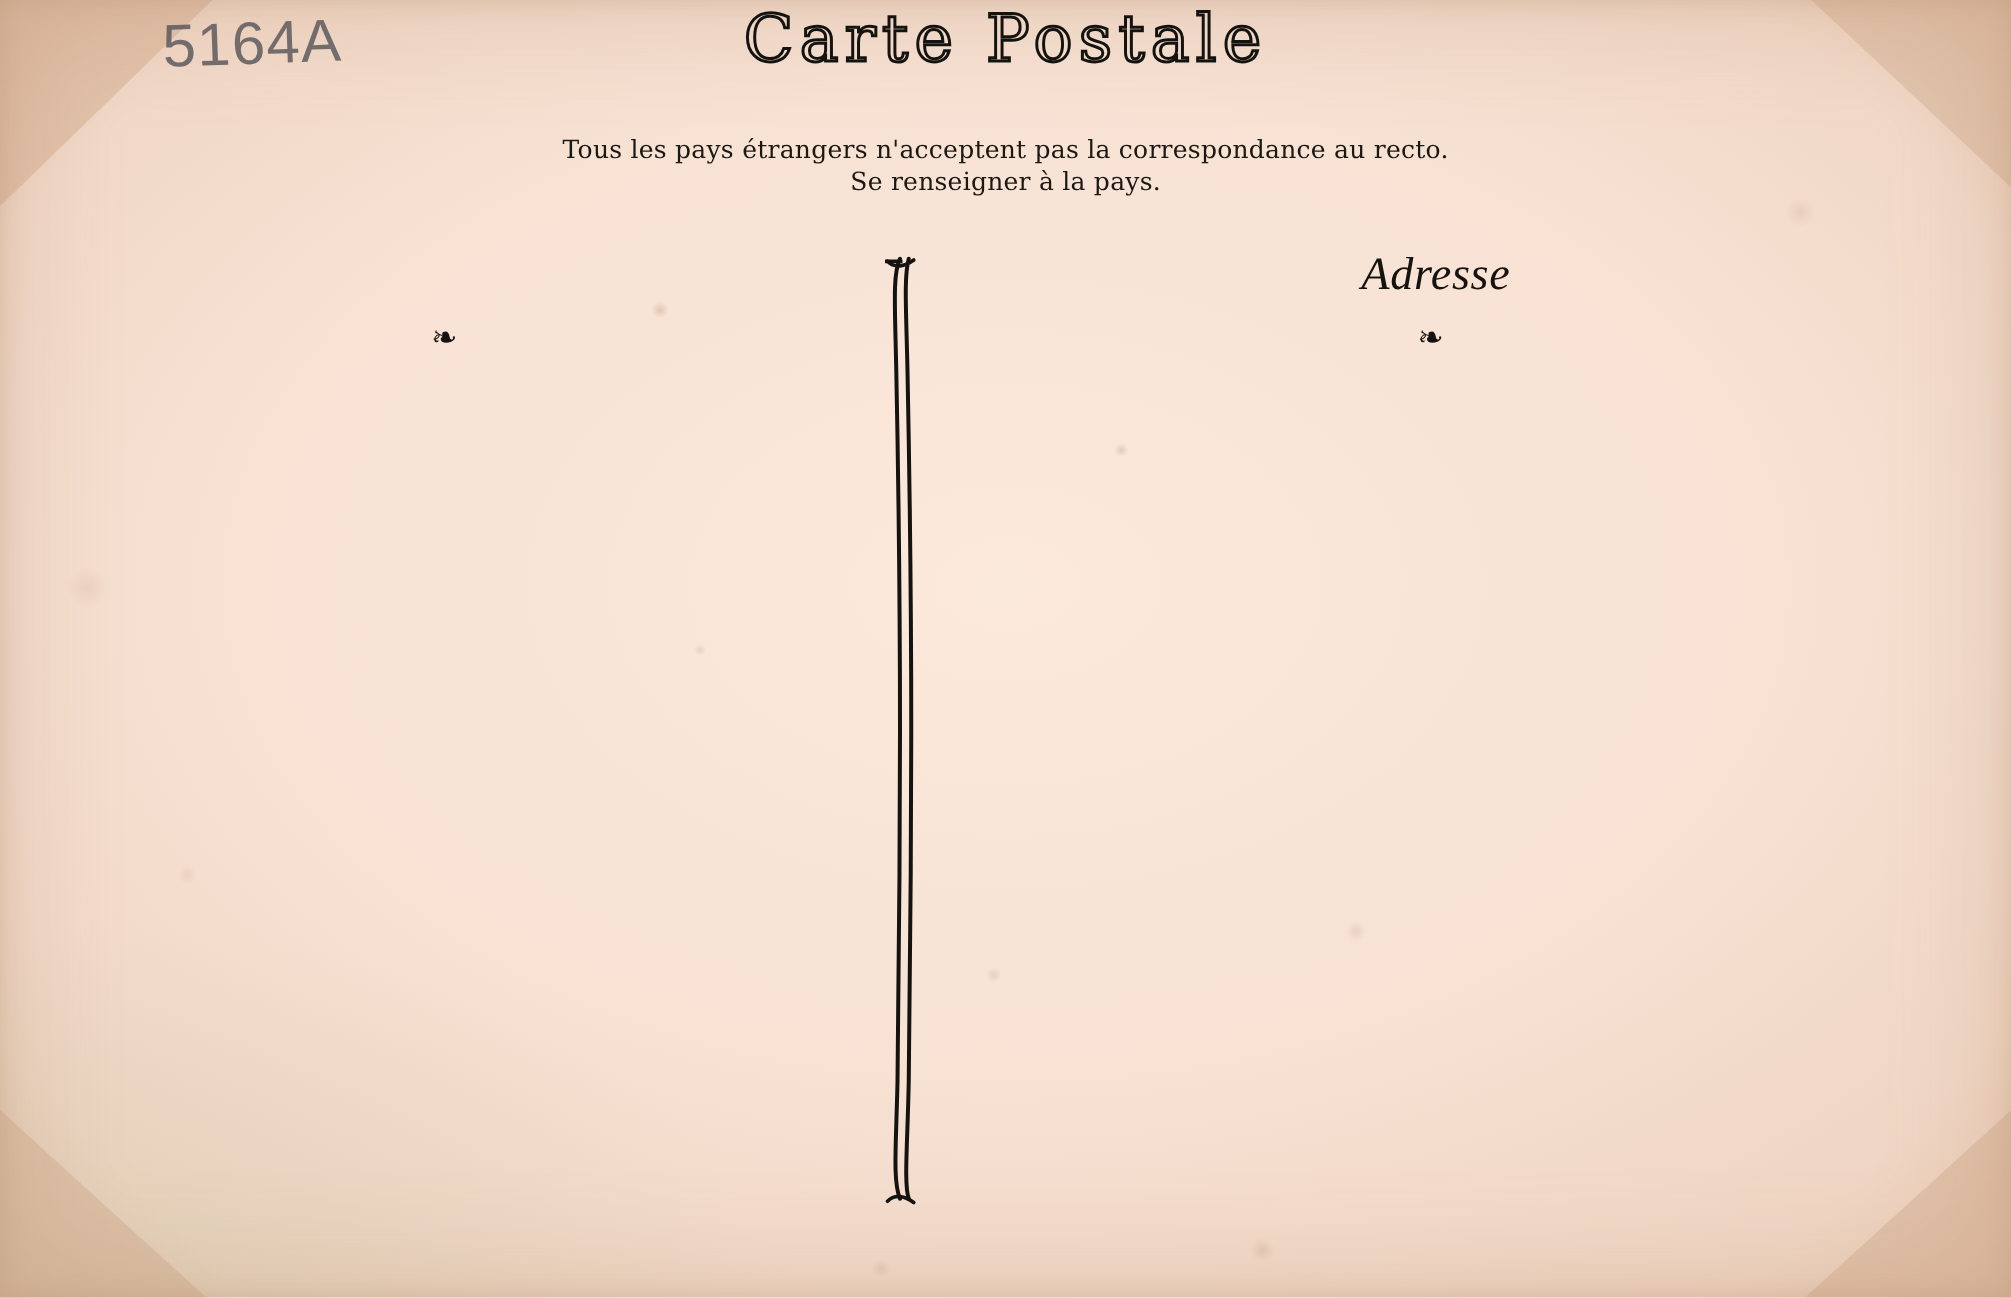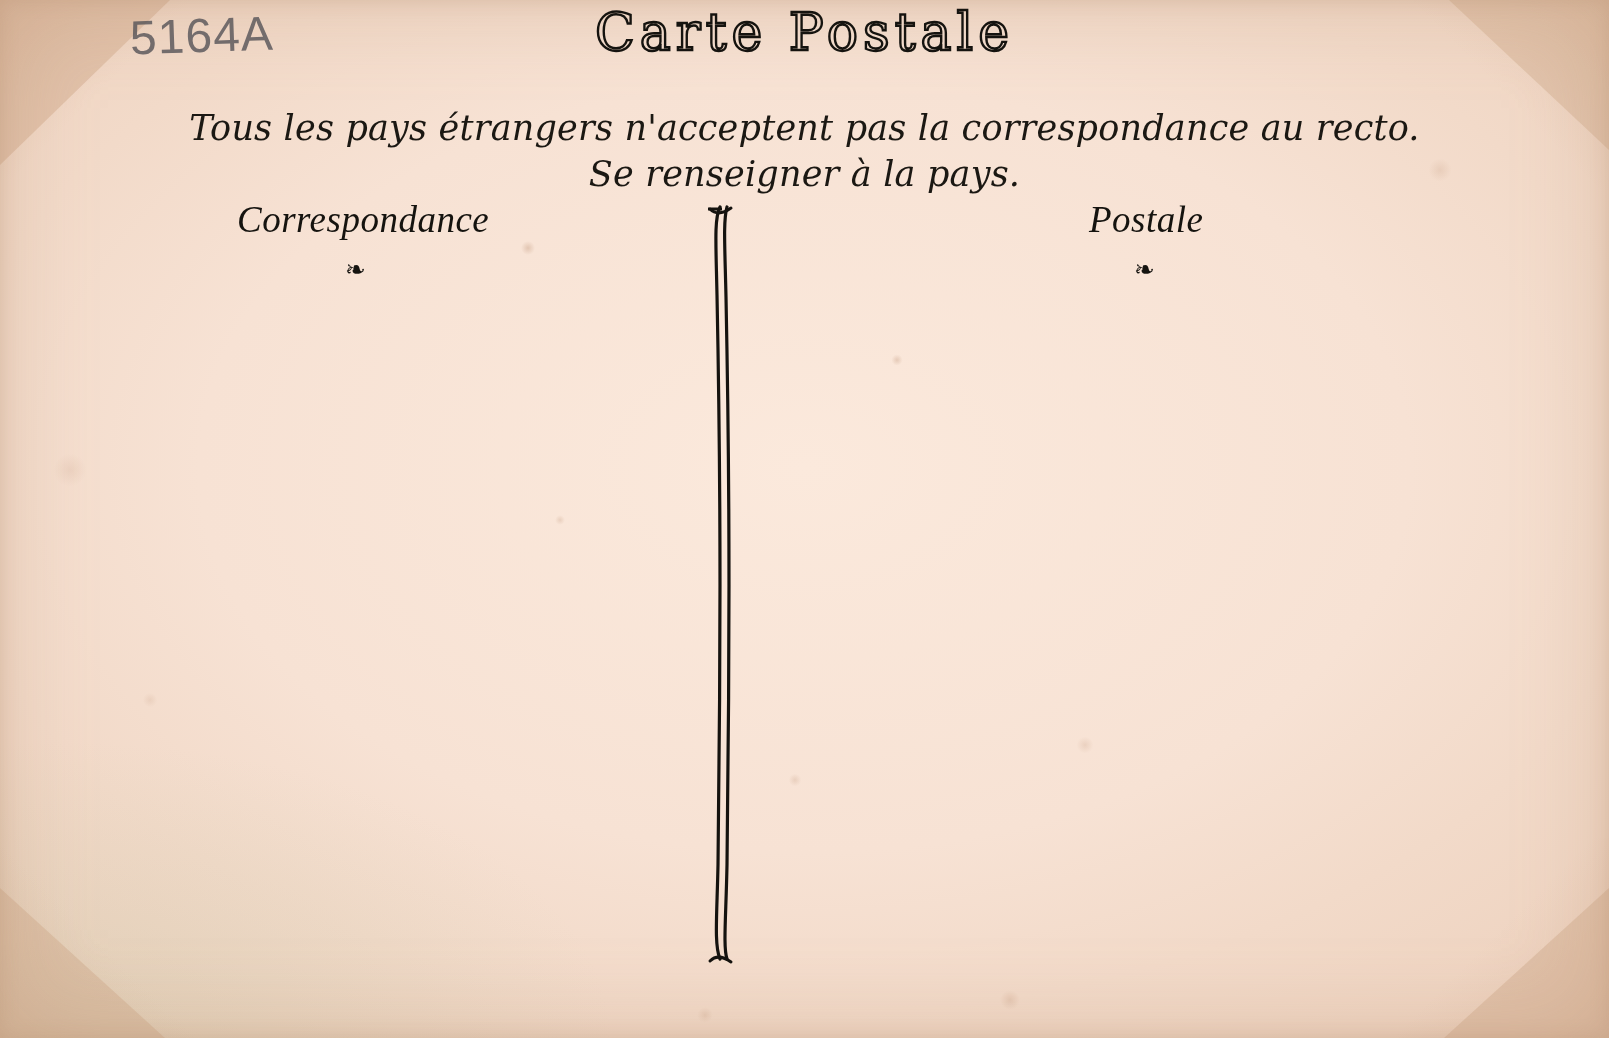--- a/index.html
+++ b/index.html
@@ -122,25 +122,24 @@
     text-shadow: 0 0 0 transparent;
   }
 
   .notice {
     position: absolute;
     top: 106px;
     left: 0;
     width: 100%;
     text-align: center;
     font-family: "DejaVu Serif", serif;
-    font-size: 35px;
+    font-size: 20px;
     color: #1b1813;
     line-height: 1.30;
     letter-spacing: 0.2px;
-    font-style: italic;
   }
   .notice .line2 { display: block; }
 
   .label-corr {
     position: absolute;
     top: 198px;
     left: 237px;
     font-family: "Liberation Serif", serif;
     font-style: italic;
     font-size: 37px;
@@ -222,22 +221,21 @@
 
   <div class="title">
     <span class="hollow">Carte Postale</span>
   </div>
 
   <div class="notice">
     <span>Tous les pays étrangers n'acceptent pas la correspondance au recto.</span>
     <span class="line2">Se renseigner à la pays.</span>
   </div>
 
-  <div class="label-corr">Correspondance</div>
-  <div class="label-adr">Postale</div>
+  <div class="label-adr">Adresse</div>
 
   <div class="fleuron left">❧</div>
   <div class="fleuron right">❧</div>
 
   <div class="divider">
     <svg width="40" height="760" viewBox="0 0 40 760" xmlns="http://www.w3.org/2000/svg">
       <path d="M8 4 C 22 4, 22 4, 22 4" stroke="#15130f" stroke-width="3" fill="none"></path>
       <path d="M20 2 C 14 14, 16 40, 17 90 C 19 190, 20 300, 20 380 C 20 470, 19 580, 18 660 C 17 710, 14 740, 20 754" stroke="#15130f" stroke-width="3.2" fill="none" stroke-linecap="round"></path>
       <path d="M27 2 C 23 16, 25 44, 26 92 C 28 192, 29 300, 29 380 C 29 470, 28 580, 27 660 C 26 712, 23 742, 27 754" stroke="#15130f" stroke-width="3.2" fill="none" stroke-linecap="round"></path>
       <path d="M10 4 C 16 10, 24 8, 31 3" stroke="#15130f" stroke-width="3" fill="none" stroke-linecap="round"></path>

